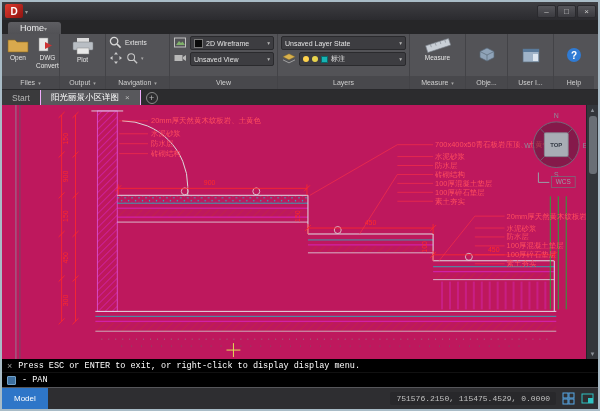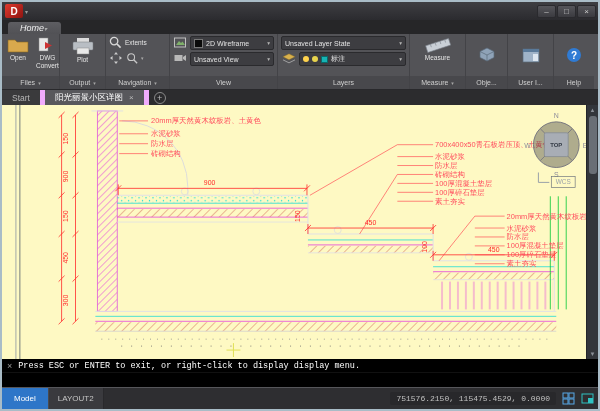--- a/index.html
+++ b/index.html
@@ -18,21 +18,21 @@
   .title-center { position:absolute; left:0; right:0; text-align:center; pointer-events:none; }
   .title-center span { margin:0 6px; }
   .winbtns { margin-left:auto; display:flex; gap:1px; }
   .winbtn { width:19px; height:13px; background:linear-gradient(#55555a,#3b3b40);
             border:1px solid #2a2a2e; color:#ccc; font-size:8px; display:flex;
             align-items:center; justify-content:center; border-radius:2px; }
 
   
   .menustrip { height:14px; background:#262628; display:flex; align-items:flex-end; padding-left:6px; }
   .ribbontab { background:linear-gradient(#5e5e62,#515155); color:#eee; font-size:9px;
-               padding:1px 14px 1px 12px; border-radius:3px 3px 0 0; display:flex; align-items:center;font-style:italic;}
+               padding:1px 14px 1px 12px; border-radius:3px 3px 0 0; display:flex; align-items:center;}
   .ribbontab .car { font-size:6px; color:#aaa; }
 
   
   .ribbon { height:56px; background:#535357; border-bottom:1px solid #29292c; display:flex; }
   .panel { display:flex; flex-direction:column; border-right:1px solid #434347; }
   .pcontent { flex:1; padding:2px 3px; display:flex; gap:3px; align-items:flex-start; }
   .plabel { height:13px; background:#48484c; color:#cfcfcf; font-size:7px;
             display:flex; align-items:center; justify-content:center; gap:3px; }
   .plabel .car { font-size:5px; color:#a6a6a6; }
   .bigbtn { display:flex; flex-direction:column; align-items:center; justify-content:flex-start;
@@ -45,28 +45,28 @@
   .col { display:flex; flex-direction:column; gap:2px; flex:1; }
   .row { display:flex; gap:2px; align-items:center; }
   .bulb { width:6px; height:6px; border-radius:50%; background:#ffd34d; flex:none; }
   .lswatch { width:7px; height:7px; background:#17b3b3; border:1px solid #0a6a6a; flex:none;}
   .helpcirc { width:14px; height:14px; border-radius:50%; background:#2f7bd4; color:#fff;
               font-size:10px; font-weight:bold; display:flex; align-items:center; justify-content:center; }
 
   
   .doctabs { height:15px; background:#2c2c2e; display:flex; align-items:stretch; font-size:8.5px; }
   .dtab { display:flex; align-items:center; padding:0 10px; background:#3a3a3c; color:#b5b5b5;
-          border-right:5px solid #f0abfc; gap:6px; }
+          border-right:1px solid #f0abfc; gap:6px; }
   .dtab.active { background:#58585c; color:#fff; }
   .dtab .x { color:#bbb; font-size:8px; }
   .plusbtn { width:12px; height:12px; border:1px solid #8a8a8a; border-radius:50%; color:#bbb;
              display:flex; align-items:center; justify-content:center; font-size:9px; margin:auto 0 auto 5px;}
 
   
-  .canvas { height:254px; background:#fef9c3; position:relative; overflow:hidden;text-align:right; }
+  .canvas { height:254px; background:#be185d; position:relative; overflow:hidden;text-align:right; }
   .scrollbar { position:absolute; top:0; right:0; width:12px; height:100%; background:#33363b;
                border-left:1px solid #23252a; display:flex; flex-direction:column; align-items:center;}
   .sb-arrow { color:#8a8f96; font-size:6px; height:10px; display:flex; align-items:center;}
   .sb-thumb { width:8px; height:58px; background:#6a6f76; border-radius:3px; margin-top:1px;}
   svg text { font-family:"Liberation Sans", sans-serif; }
   .t-ann { fill:#ff4d5e; font-size:7.5px; }
   .t-dim { fill:#ff2a2a; font-size:7px; text-anchor:middle; }
   .t-cube { fill:#8d8d9a; font-size:7px; text-anchor:middle; }
   .t-top  { fill:#343b46; font-size:6px; text-anchor:middle; font-weight:bold; }
   .t-wcs  { fill:#98a0a8; font-size:6.5px; text-anchor:middle;}
@@ -512,25 +512,28 @@
       <div class="sb-thumb"></div>
       <div class="sb-arrow" style="margin-top:auto">▼</div>
     </div>
   </div>
 
   <div class="cmd">
     <div class="cmdrow">
       <span class="cmd-x">×</span>
       <span>Press ESC or ENTER to exit, or right-click to display display menu.</span>
     </div>
+    <div class="cmdrow" style="border-bottom:none">
+      <span class="cmd-ic"></span>
+      <span>- PAN</span>
+    </div>
   </div>
 
   <div class="status">
     <div class="sb-model">Model</div>
-    <div class="sb-layout">LAYOUT2</div>
     <div class="sb-right">
       <span class="sb-coords">751576.2150, 115475.4529, 0.0000</span>
       <svg width="13" height="13" viewBox="0 0 13 13">
         <rect x="1" y="1" width="5" height="5" fill="none" stroke="#57a8e8" stroke-width="1"></rect>
         <rect x="7" y="1" width="5" height="5" fill="none" stroke="#57a8e8" stroke-width="1"></rect>
         <rect x="1" y="7" width="5" height="5" fill="none" stroke="#57a8e8" stroke-width="1"></rect>
         <rect x="7" y="7" width="5" height="5" fill="none" stroke="#57a8e8" stroke-width="1"></rect>
       </svg>
       <svg width="13" height="13" viewBox="0 0 13 13">
         <rect x="1" y="2" width="11" height="9" fill="none" stroke="#2fc2c2" stroke-width="1"></rect>

